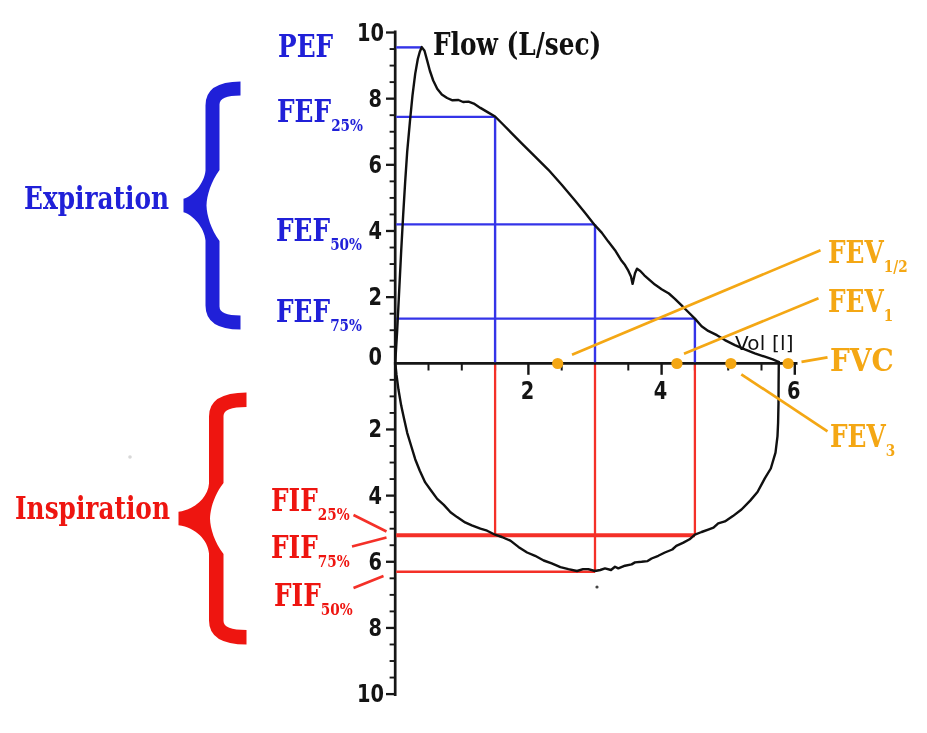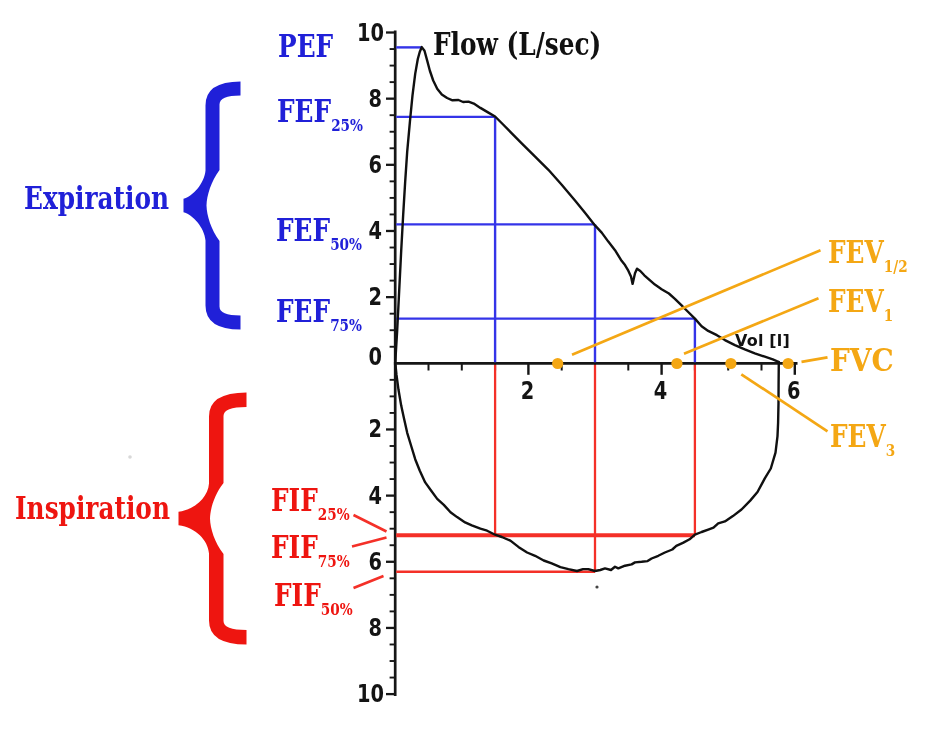--- a/index.html
+++ b/index.html
@@ -145,21 +145,21 @@
       L 178.5 518.5
       L 210 518.5
       C 210.3 528.5 214.5 542.5 223.5 554
       L 223.5 621
       Q 223.5 630 246.5 630 Z" fill="#ee1510"></path>
       <circle cx="597" cy="587" r="1.6" fill="#444444"></circle>
       <circle cx="130" cy="457" r="1.8" fill="#d8d8d8"></circle>
     </svg>
 
   <div class="lbl black" style="left:432.5px;top:28.5px;"><span>Flow (L/sec)</span></div>
-  <div class="lbl black sans" style="left:735px;top:333px;font-size:16px;transform:none;font-weight:bold;letter-spacing:0.2px;"><span>Vol [l]</span></div>
+  <div class="lbl black sans" style="left:735px;top:333px;font-size:20px;transform:none;font-weight:normal;letter-spacing:0.2px;"><span>Vol [l]</span></div>
 
   <div class="lbl blue" style="left:277.5px;top:31px;"><span>PEF</span></div>
   <div class="lbl blue" style="left:277px;top:95.5px;"><span>FEF</span><sub>25%</sub></div>
   <div class="lbl blue" style="left:276px;top:215px;"><span>FEF</span><sub>50%</sub></div>
   <div class="lbl blue" style="left:276px;top:296px;"><span>FEF</span><sub>75%</sub></div>
 
   <div class="lbl blue" style="left:24px;top:183px;"><span>Expiration</span></div>
   <div class="lbl red" style="left:15px;top:493px;"><span>Inspiration</span></div>
 
   <div class="lbl red" style="left:271px;top:484.5px;"><span>FIF</span><sub>25%</sub></div>

